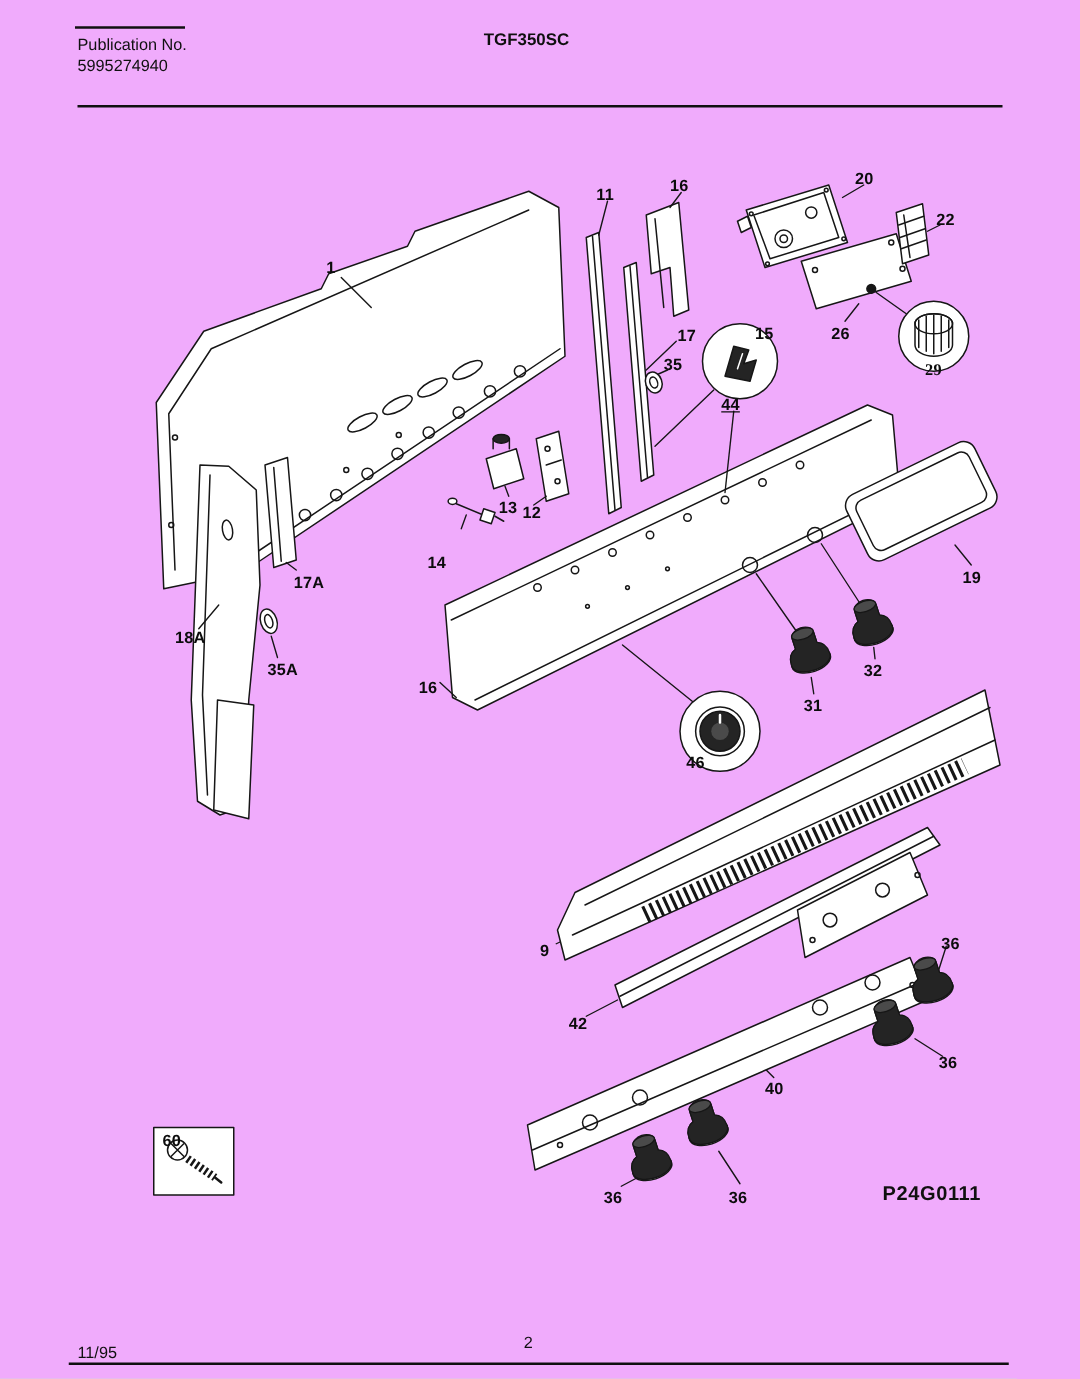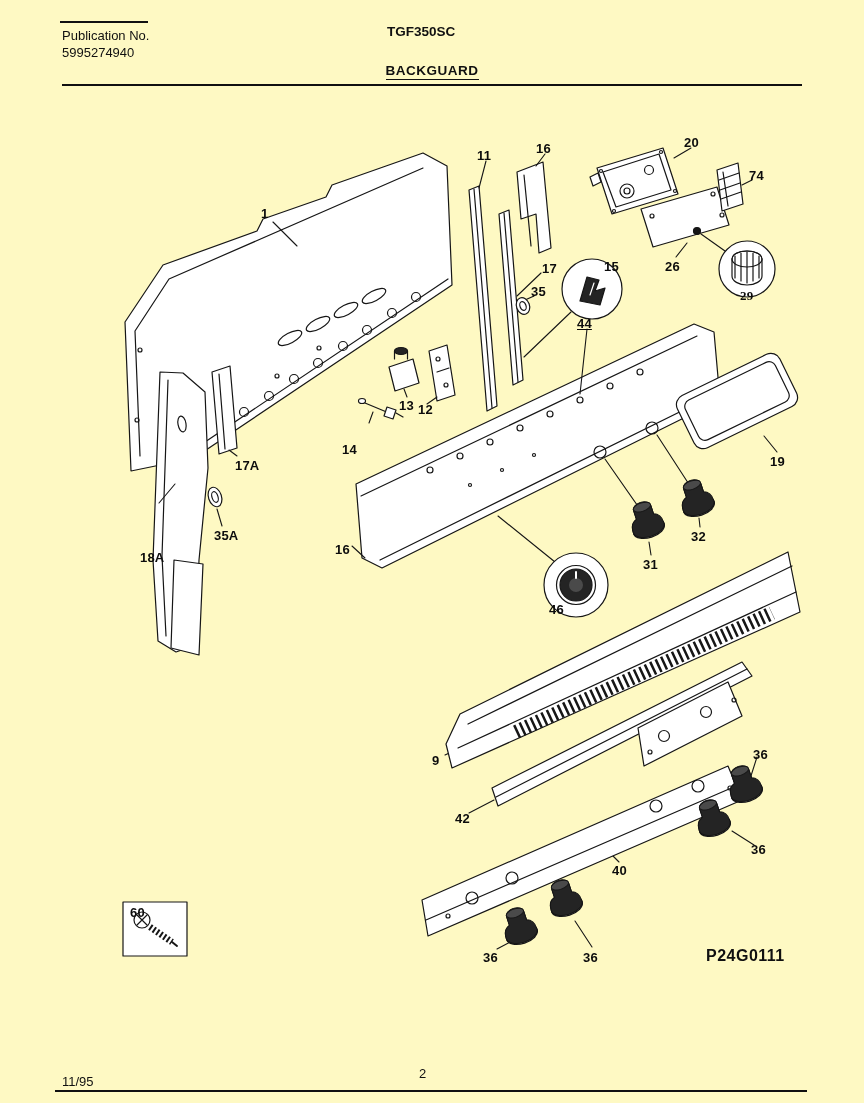--- a/index.html
+++ b/index.html
@@ -1,16 +1,16 @@
 <!DOCTYPE html>
 <html><head>
 <meta charset="utf-8">
 <style>
   html,body{margin:0;padding:0;background:#d9d9d9;}
-  .page{position:relative;width:864px;height:1103px;background:#fef9c3;
+  .page{position:relative;width:864px;height:1103px;background:#f0abfc;
         font-family:"Liberation Sans",sans-serif;color:#101010;overflow:hidden;}
   .rule{position:absolute;background:#101010;}
   .txt{position:absolute;font-size:13px;line-height:1.2;white-space:pre;}
   .bold{font-weight:bold;}
   .pub-label{left:62px;top:28px;}
   .pub-num{left:62px;top:45px;}
   .top-rule{left:60px;top:21px;width:88px;height:2px;}
   .model{left:387px;top:24px;font-weight:bold;font-size:13.5px;}
   .section-title-wrap{left:0;top:61px;width:864px;text-align:center;position:absolute;}
   .section-title-wrap span{font-weight:bold;font-size:13.5px;letter-spacing:.5px;
@@ -25,23 +25,20 @@
 </style>
 </head>
 <body>
 
 <div class="page">
 
   <div class="rule top-rule"></div>
   <div class="txt pub-label">Publication No.</div>
   <div class="txt pub-num">5995274940</div>
   <div class="txt model bold">TGF350SC</div>
-  <div class="section-title-wrap">
-    <span>BACKGUARD</span>
-  </div>
   <div class="rule header-rule"></div>
 
   <svg width="864" height="1103" viewBox="0 0 864 1103">
     <defs>
       <g id="knob">
         <ellipse cx="0" cy="0" rx="16" ry="8.5" fill="#fff" stroke="#161616" stroke-width="1.2"></ellipse>
         <path d="M-16,-2 C-16,-9 -12,-12 -9,-13 L-9,-22 C-9,-26 -4,-28 0,-28 C4,-28 9,-26 9,-22 L9,-13 C-12,-12 16,-9 16,-2 L16,-1 A16,8.5 0 0 1 -16,-1 Z" fill="#242424" stroke="#161616" stroke-width="1"></path>
         <path d="M-16,-2 C-16,-9 -12,-12 -9,-13 L-9,-22 L9,-22 L9,-13 C12,-12 16,-9 16,-2 L16,-1 A16,8.5 0 0 1 -16,-1 Z" fill="#242424" stroke="#161616" stroke-width="1"></path>
         <ellipse cx="0" cy="-23" rx="9" ry="4.2" fill="#4a4a4a" stroke="#161616" stroke-width="1"></ellipse>
       </g>
@@ -302,33 +299,33 @@
       </g>
 
     </g>
   </svg>
 
   <div id="callout-layer">
       <span class="callout" style="left: 261px; top: 206px;">1</span>
       <span class="callout" style="left: 477px; top: 148px;">11</span>
       <span class="callout" style="left: 536px; top: 141px;">16</span>
       <span class="callout" style="left: 684px; top: 135px;">20</span>
-      <span class="callout" style="left: 749px; top: 168px;">74</span>
+      <span class="callout" style="left: 749px; top: 168px;">22</span>
       <span class="callout" style="left: 542px; top: 261px;">17</span>
       <span class="callout" style="left: 604px; top: 259px;">15</span>
       <span class="callout" style="left: 531px; top: 284px;">35</span>
       <span class="callout" style="left: 665px; top: 259px;">26</span>
       <span class="callout" style="left: 740px; top: 288px; font-family: Liberation Serif, serif;">29</span>
       <span class="callout" style="left: 577px; top: 316px; text-decoration: underline;">44</span>
       <span class="callout" style="left: 399px; top: 398px;">13</span>
       <span class="callout" style="left: 418px; top: 402px;">12</span>
       <span class="callout" style="left: 342px; top: 425px; margin-top: 17px;">14</span>
       <span class="callout" style="left: 224px; top: 458px; margin-left: 11px;">17A</span>
       <span class="callout" style="left: 770px; top: 454px;">19</span>
-      <span class="callout" style="left: 140px; top: 502px; margin-top: 48px;">18A</span>
+      <span class="callout" style="left: 140px; top: 502px;">18A</span>
       <span class="callout" style="left: 214px; top: 528px;">35A</span>
       <span class="callout" style="left: 335px; top: 542px;">16</span>
       <span class="callout" style="left: 691px; top: 529px;">32</span>
       <span class="callout" style="left: 643px; top: 557px;">31</span>
       <span class="callout" style="left: 549px; top: 602px;">46</span>
       <span class="callout" style="left: 432px; top: 753px;">9</span>
       <span class="callout" style="left: 753px; top: 747px;">36</span>
       <span class="callout" style="left: 455px; top: 811px;">42</span>
       <span class="callout" style="left: 751px; top: 842px;">36</span>
       <span class="callout" style="left: 612px; top: 863px;">40</span>

